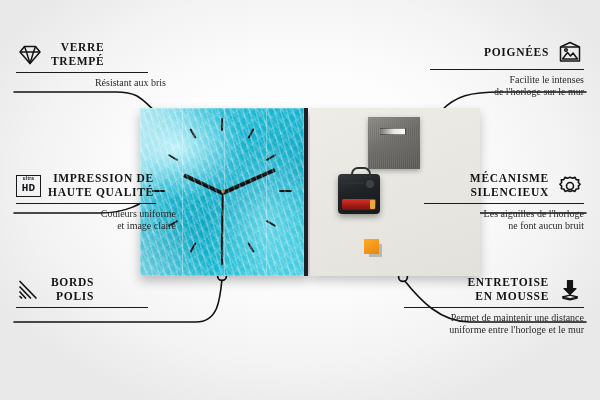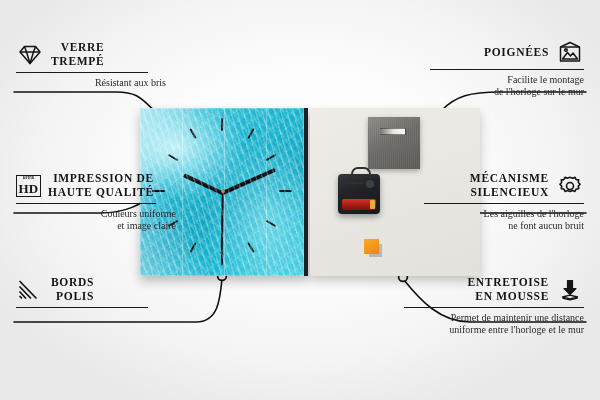--- a/index.html
+++ b/index.html
@@ -104,21 +104,21 @@
   .right .co-head{flex-direction:row;justify-content:flex-end;}
   .right .co-title,.right .co-sub{text-align:right;}
 
   .icon{flex:0 0 auto;display:block;}
 
   .hd-badge{
     width:25px;height:22px;border:1.6px solid #16191b;box-sizing:border-box;
     display:flex;flex-direction:column;align-items:center;justify-content:center;line-height:1;
   }
   .hd-ultra{font-family:"Liberation Sans", sans-serif;font-size:4.6px;font-weight:bold;letter-spacing:.3px;color:#16191b;}
-  .hd-main{font-family:Liberation Serif, serif;font-size:13px;font-weight:bold;letter-spacing:.2px;color:#16191b;margin-top:.5px;}
+  .hd-main{font-family:Liberation Mono, monospace;font-size:11px;font-weight:bold;letter-spacing:.2px;color:#16191b;margin-top:.5px;}
 
   svg.lines{position:absolute;left:0;top:0;width:600px;height:400px;pointer-events:none;}
 </style>
 </head>
 <body>
 
 <div id="stage">
 
   <svg class="lines" viewBox="0 0 600 400">
     <g fill="none" stroke="#111111" stroke-width="1.6" stroke-linecap="round">
@@ -242,21 +242,21 @@
       <svg class="icon" width="28" height="24" viewBox="0 0 28 24">
         <g fill="none" stroke="#141414" stroke-width="1.5" stroke-linejoin="round">
           <rect x="4.5" y="6" width="19" height="14"></rect>
           <path d="M4.5,6 L14,1.5 L23.5,6"></path>
           <path d="M6.5,18 L11.5,11.5 L14.5,15 L17,12 L21.5,18 Z"></path>
           <circle cx="10" cy="9" r="1.3"></circle>
         </g>
       </svg>
     </div>
     <div class="co-rule" style="width:154px;margin-left:auto;"></div>
-    <div class="co-sub">Facilite le montage</div>
+    <div class="co-sub">Facilite le intenses</div>
     <div class="co-sub">de l'horloge sur le mur</div>
   </div>
 
   <div class="callout right" style="left:424px;top:172px;width:160px;">
     <div class="co-head">
       <div>
         <div class="co-title">MÉCANISME</div>
         <div class="co-title">SILENCIEUX</div>
       </div>
       <svg class="icon" width="28" height="24" viewBox="0 0 28 24">

